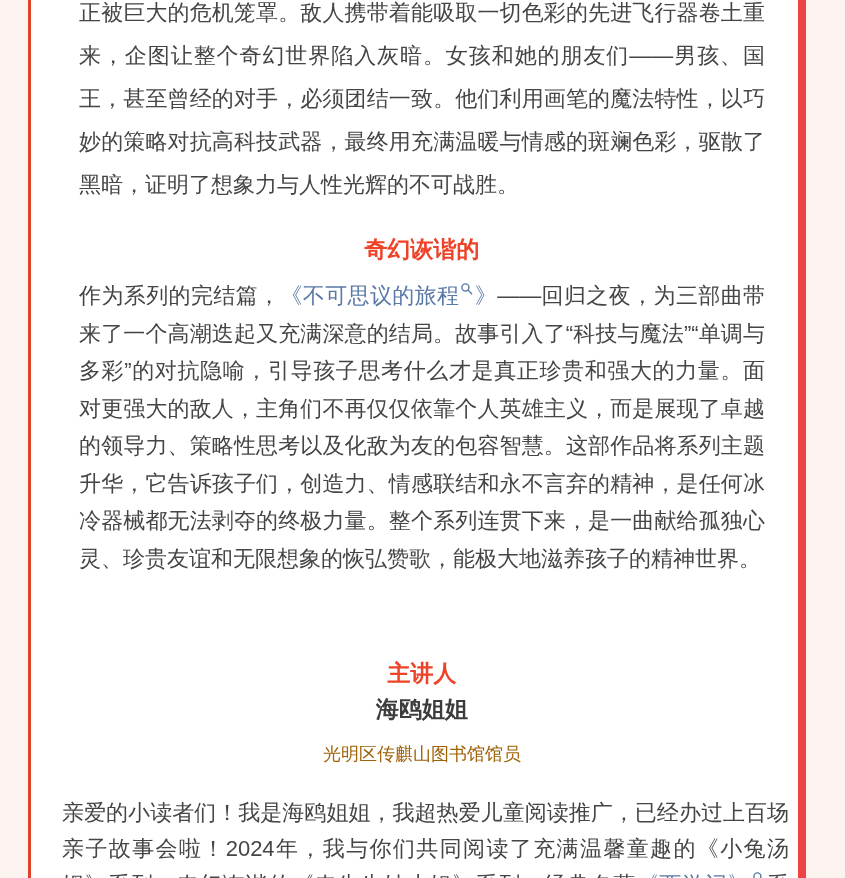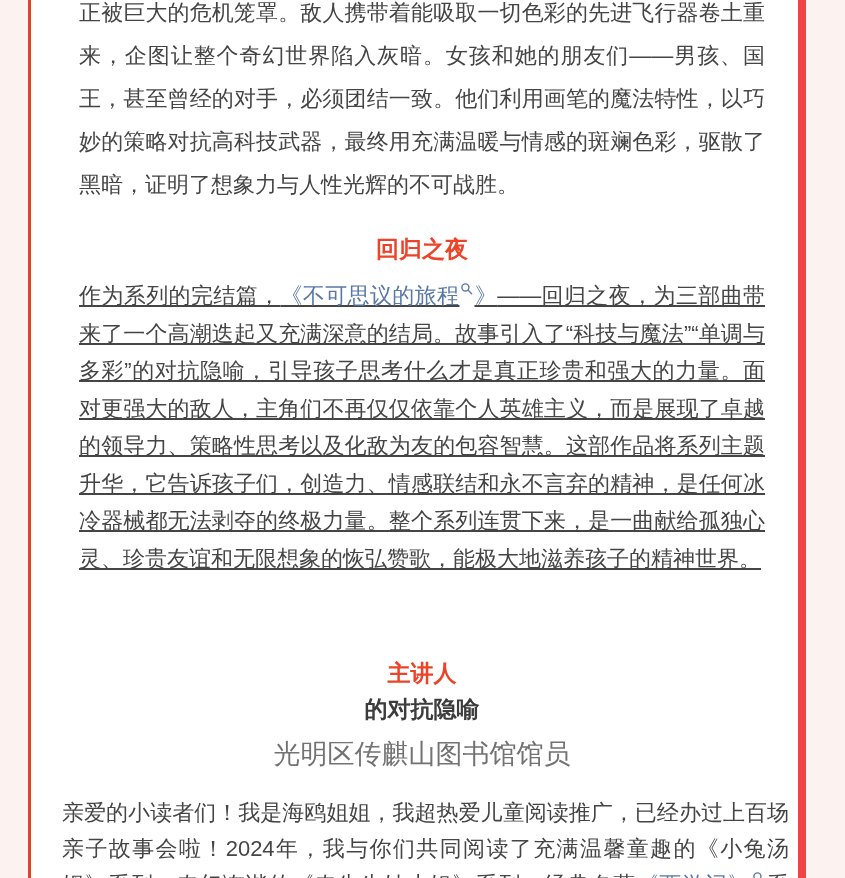--- a/index.html
+++ b/index.html
@@ -49,35 +49,34 @@
   }
   .h-red.h-speaker {
     margin-top: 80px;
   }
   .p-body {
     margin: 12px 0 0 0;
     font-size: 22px;
     line-height: 37.5px;
     text-align: justify;
     color: #454545;
-    text-decoration: underline;
   }
   .speaker-name {
     margin: 4px 0 0 0;
     font-size: 23px;
     line-height: 32px;
     font-weight: bold;
     color: #3c3c3c;
     text-align: center;
   }
   .speaker-title {
     margin: 13px 0 0 0;
-    font-size: 27px;
+    font-size: 18px;
     line-height: 32px;
-    color: #737373;
+    color: #a16207;
     text-align: center;
   }
   .p-outro {
     margin: 25px 0 0 0;
     font-size: 22px;
     line-height: 36px;
     text-align: justify;
     color: #454545;
   }
   .book-link {
@@ -100,30 +99,30 @@
 </head>
 <body>
 
 <div class="article-card">
 
   <div class="section-main">
     <p class="p-intro">正被巨大的危机笼罩。敌人携带着能吸取一切色彩的先进飞行器卷土重来，企图让整个奇幻世界陷入灰暗。女孩和她的朋友们——男孩、国王，甚至曾经的对手，必须团结一致。他们利用画笔的魔法特性，以巧妙的策略对抗高科技武器，最终用充满温暖与情感的斑斓色彩，驱散了黑暗，证明了想象力与人性光辉的不可战胜。</p>
   </div>
 
   <div class="section-main">
-    <h2 class="h-red">回归之夜</h2>
+    <h2 class="h-red">奇幻诙谐的</h2>
     <p class="p-body"><span>作为系列的完结篇，</span><span class="book-link"><span>《不可思议的旅程</span><span class="search-sup"><svg width="13" height="13" viewBox="0 0 24 24">
               <circle cx="10" cy="10" r="6.5" fill="none" stroke="currentColor" stroke-width="2.6"></circle>
               <line x1="15" y1="15" x2="21.5" y2="21.5" stroke="currentColor" stroke-width="2.6" stroke-linecap="round"></line>
             </svg></span><span>》</span></span><span>——回归之夜，为三部曲带来了一个高潮迭起又充满深意的结局。故事引入了“科技与魔法”“单调与多彩”的对抗隐喻，引导孩子思考什么才是真正珍贵和强大的力量。面对更强大的敌人，主角们不再仅仅依靠个人英雄主义，而是展现了卓越的领导力、策略性思考以及化敌为友的包容智慧。这部作品将系列主题升华，它告诉孩子们，创造力、情感联结和永不言弃的精神，是任何冰冷器械都无法剥夺的终极力量。整个系列连贯下来，是一曲献给孤独心灵、珍贵友谊和无限想象的恢弘赞歌，能极大地滋养孩子的精神世界。</span></p>
   </div>
 
   <div class="section-main">
     <h2 class="h-red h-speaker">主讲人</h2>
-    <p class="speaker-name">的对抗隐喻</p>
+    <p class="speaker-name">海鸥姐姐</p>
     <p class="speaker-title">光明区传麒山图书馆馆员</p>
   </div>
 
   <div class="section-outro">
     <p class="p-outro"><span>亲爱的小读者们！我是海鸥姐姐，我超热爱儿童阅读推广，已经办过上百场亲子故事会啦！2024年，我与你们共同阅读了充满温馨童趣的《小兔汤姆》系列、奇幻诙谐的《奇先生妙小姐》系列、经典名著</span><span class="book-link"><span>《西游记》</span><span class="search-sup"><svg width="13" height="13" viewBox="0 0 24 24">
               <circle cx="10" cy="10" r="6.5" fill="none" stroke="currentColor" stroke-width="2.6"></circle>
               <line x1="15" y1="15" x2="21.5" y2="21.5" stroke="currentColor" stroke-width="2.6" stroke-linecap="round"></line>
             </svg></span></span><span>系列，以</span></p>
   </div>
 

